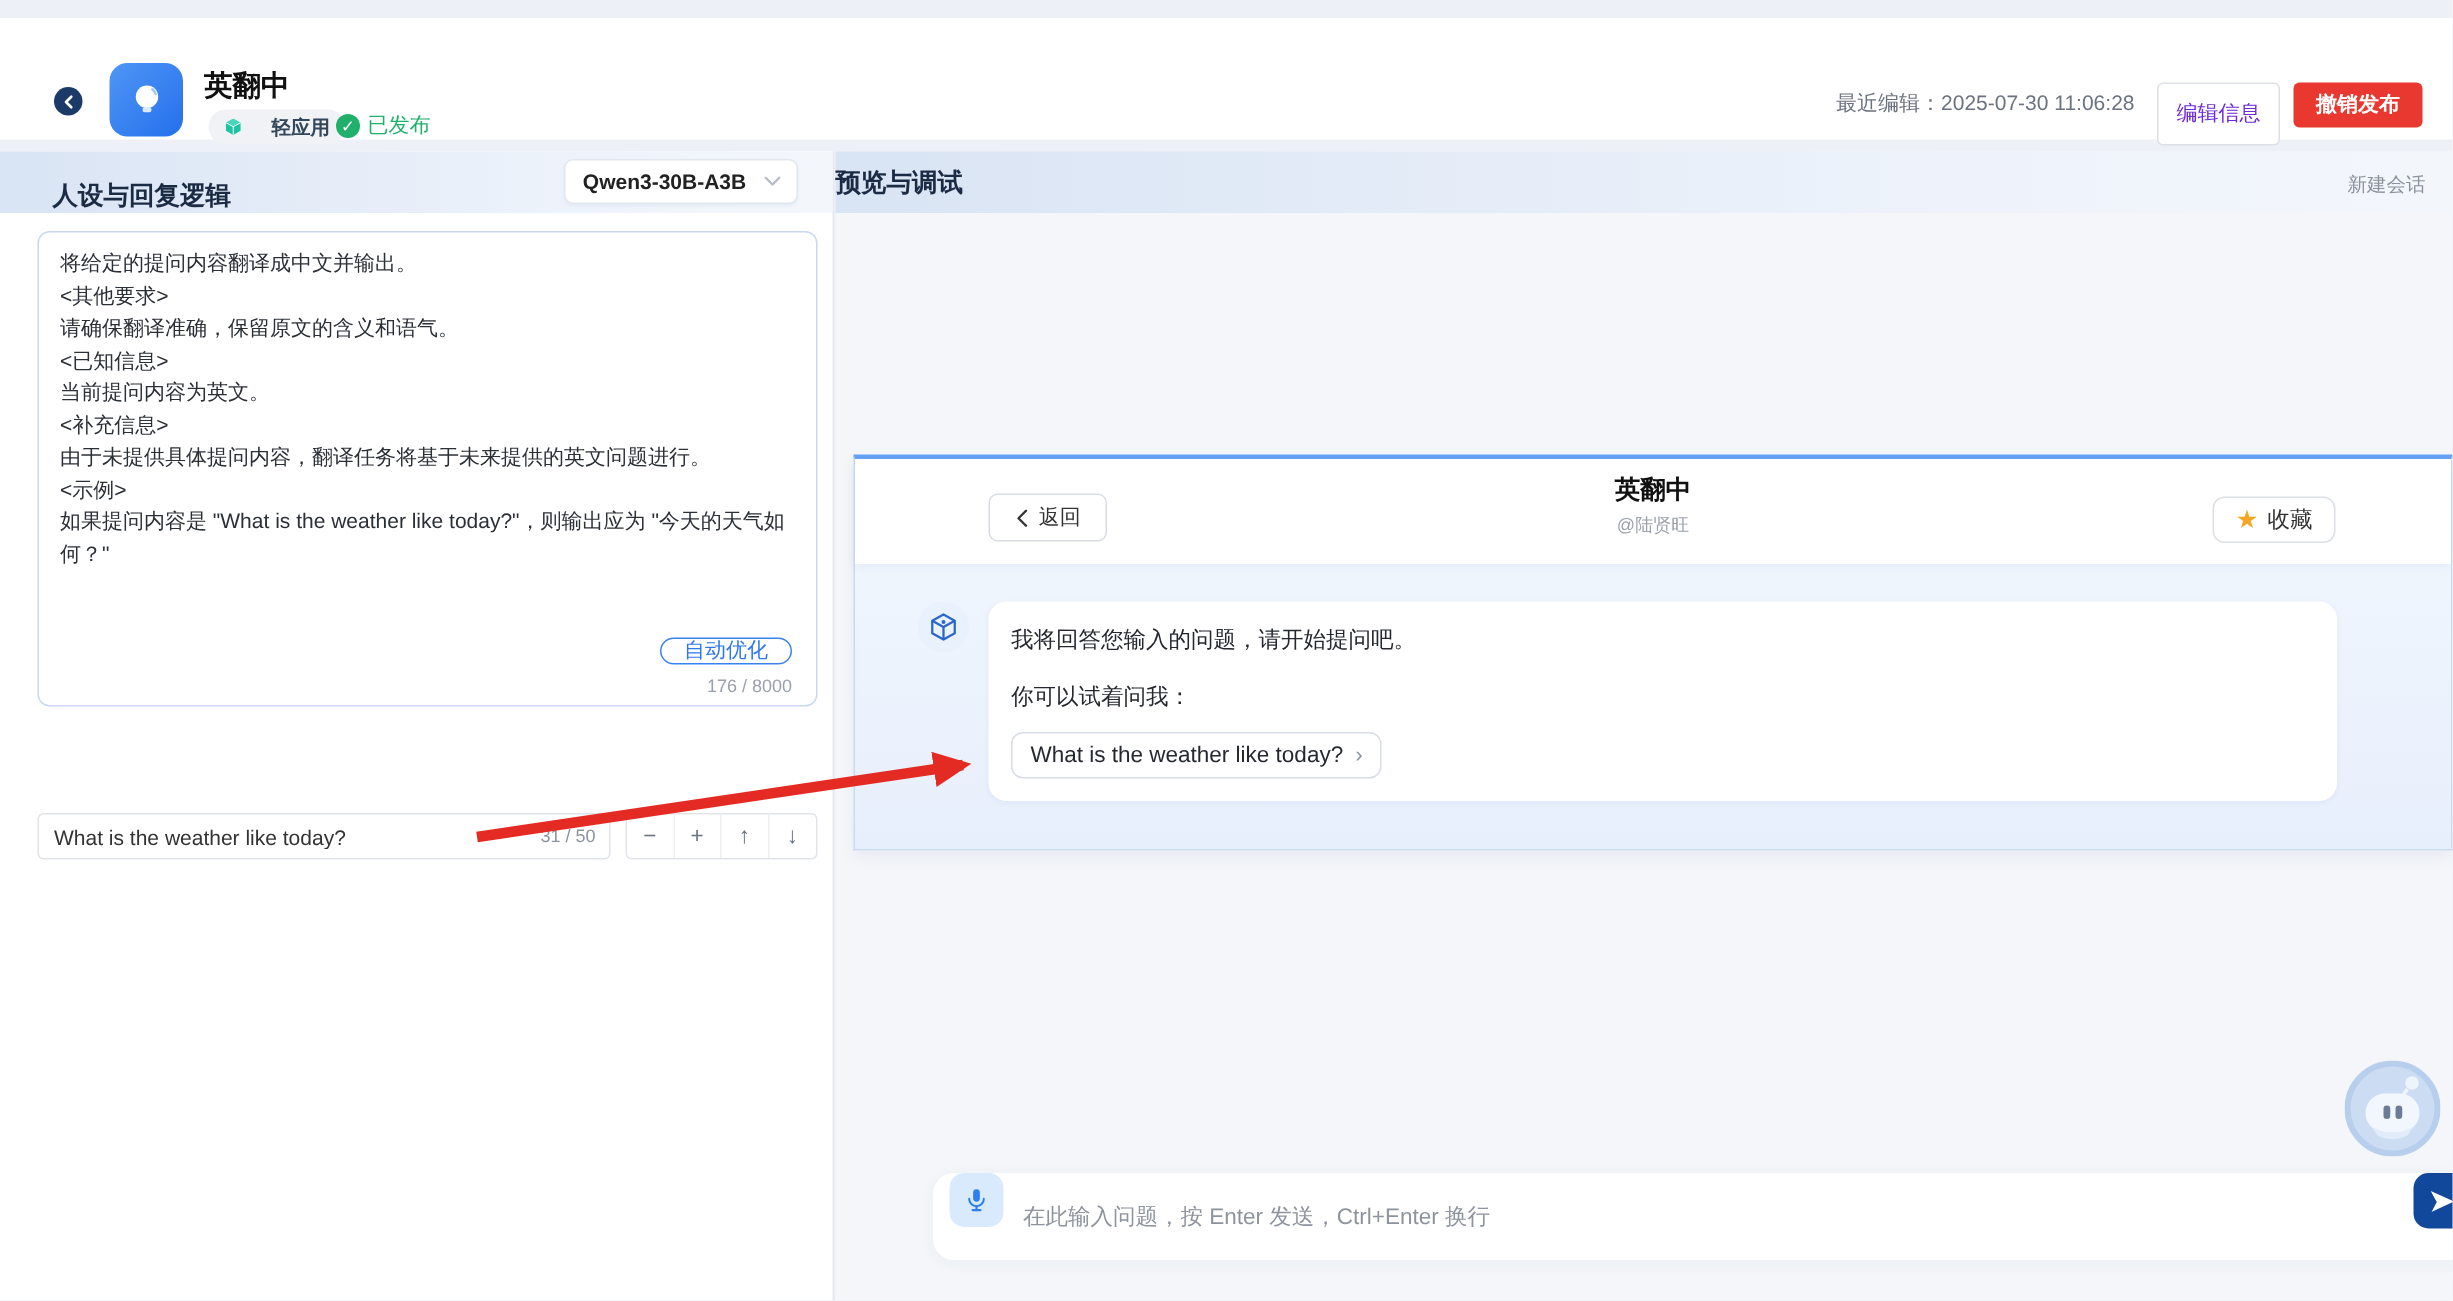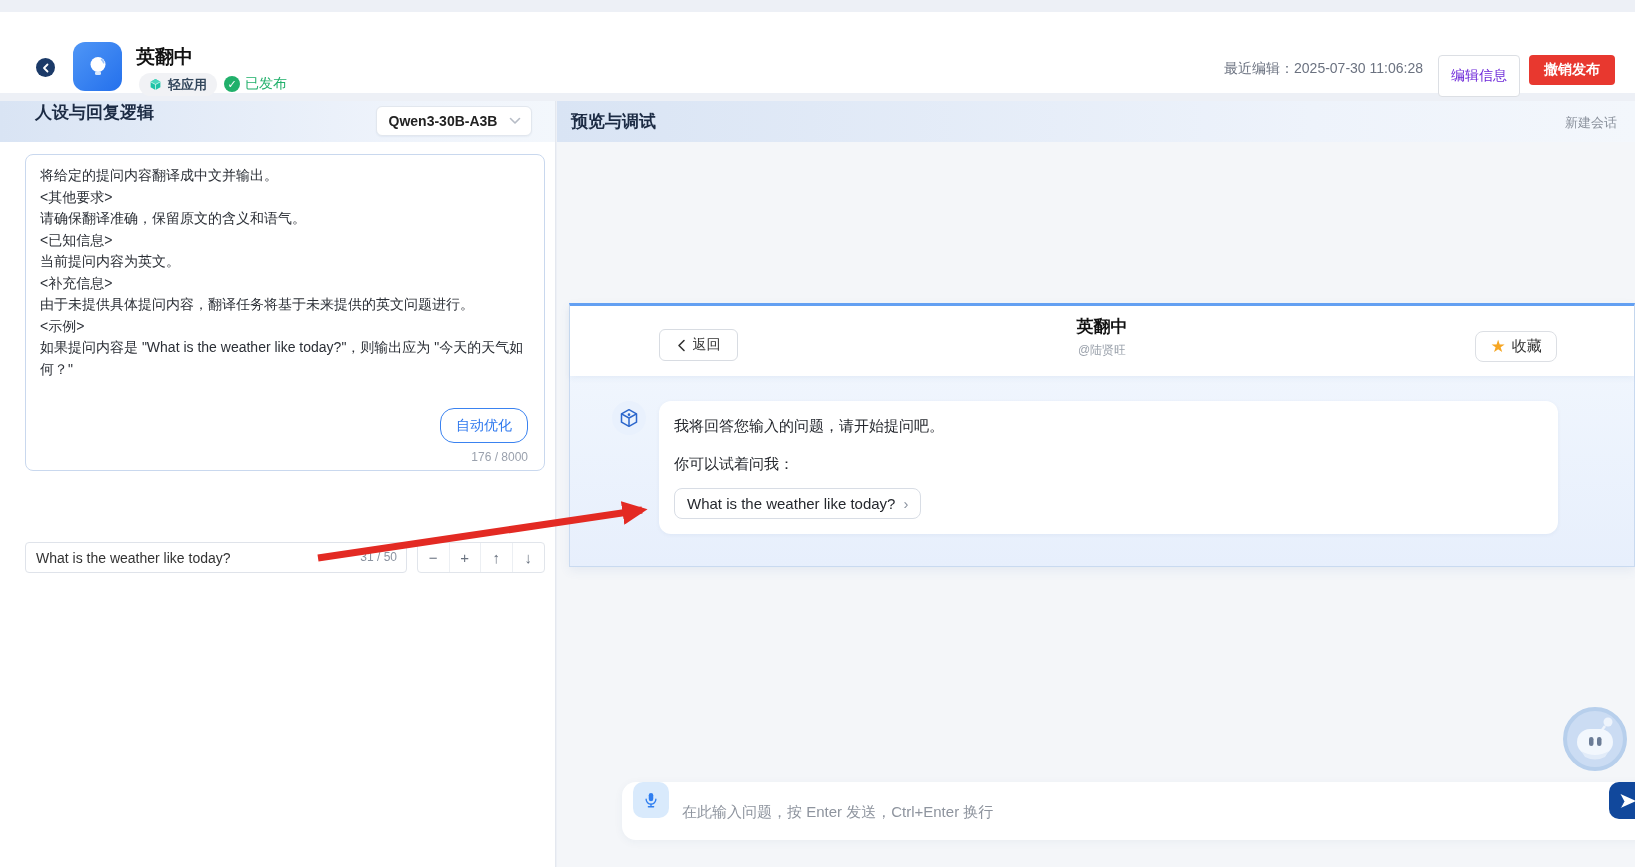--- a/index.html
+++ b/index.html
@@ -12,45 +12,45 @@
     color:#222;
   }
   
   .top-header { position:absolute; left:0; top:12px; width:1635px; height:81px; background:#ffffff; }
   .back-circle { position:absolute; left:36px; top:46px; width:19px; height:19px; border-radius:50%;
     background:#1b3a68; display:flex; align-items:center; justify-content:center; cursor:pointer; }
   .app-icon { position:absolute; left:73px; top:30px; width:49px; height:49px; border-radius:12px;
     background:linear-gradient(135deg,#4f96f6,#2470ec); display:flex; align-items:center; justify-content:center; }
   .app-title { position:absolute; left:136px; top:32px; font-size:19px; font-weight:bold; color:#111; }
   .badge-light { position:absolute; left:139px; top:61px; height:23px; padding:0 10px; border-radius:12px;
-    background:#f1f2f5; display:flex; align-items:center; gap:6px; font-size:13px; font-weight:bold; color:#33475c; }
+    background:#f1f2f5; display:flex; align-items:center; gap:19px; font-size:13px; font-weight:bold; color:#33475c; }
   .badge-pub { position:absolute; left:224px; top:63px; display:flex; align-items:center; gap:5px;
     font-size:14px; color:#21b06b; }
   .pub-check { width:16px; height:16px; border-radius:50%; background:#21b06b; color:#fff; font-size:11px;
     display:flex; align-items:center; justify-content:center; }
   .edit-time { position:absolute; right:212px; top:48px; font-size:14px; color:#6b7280; }
   .btn-outline { position:absolute; top:43px; height:42px; border:1px solid #dcdfe4; border-radius:4px;
     background:#fff; font-size:14px; color:#6d28d9; display:flex; align-items:center; justify-content:center; cursor:pointer; }
   .btn-edit { right:115px; width:82px; }
   .btn-danger { position:absolute; right:20px; top:43px; width:86px; height:30px; border-radius:4px;
     background:#e8382f; color:#fff; font-size:14px; font-weight:bold; display:flex; align-items:center; justify-content:center; cursor:pointer; }
   
   .left-panel { position:absolute; left:0; top:101px; width:556px; height:766px; background:#ffffff;
     border-right:1px solid #e4e8ef; }
   .band { background:linear-gradient(90deg,#d9e4f4 0%,#eef3fb 70%,#f3f7fc 100%); }
-  .lp-band { position:absolute; left:0; top:0; width:100%; height:41px; display:flex; align-items:flex-start; }
+  .lp-band { position:absolute; left:0; top:0; width:100%; height:41px; display:flex; align-items:flex-end; }
   .panel-title { font-size:17px; font-weight:bold; color:#1c2b44; margin-left:35px; }
   .model-select { position:absolute; right:23px; top:5px; width:156px; height:30px; background:#fff;
     border:1px solid #e2e7ee; border-radius:6px; box-shadow:0 1px 2px rgba(40,70,120,.06);
     display:flex; align-items:center; cursor:pointer; }
   .model-select span.val { flex:1; text-align:center; font-size:14px; font-weight:bold; color:#222; }
   .prompt-box { position:absolute; left:25px; top:53px; width:520px; height:317px; background:#fff;
     border:1px solid #c9d8ee; border-radius:8px; padding:10px 14px; }
   .prompt-line { font-size:14px; line-height:21.5px; color:#2b2f36; }
-  .auto-optimize { position:absolute; right:16px; bottom:27px; height:35px; padding:4px 15px; background:#fff;
+  .auto-optimize { position:absolute; right:16px; bottom:27px; height:18px; padding:4px 15px; background:#fff;
     border:1px solid #3a82f0; border-radius:14px; color:#2e78ee; font-size:14px;
     display:flex; align-items:center; cursor:pointer; }
   .char-count { position:absolute; right:16px; bottom:6px; font-size:12px; color:#9aa1ad; }
   .tabs-band { position:absolute; left:0; top:387px; width:100%; height:46px; display:flex; align-items:center; gap:30px; padding-left:35px; }
   .tab { font-size:17px; font-weight:bold; color:#1c2b3a; cursor:pointer; position:relative; height:100%;
     display:flex; align-items:center; }
   .tab.active { color:#1553a8; }
   .tab.active::after { content:""; position:absolute; left:0; right:0; bottom:1px; height:3px; background:#1553a8; border-radius:2px; }
   .q-row { position:absolute; left:25px; top:441px; width:520px; height:31px; display:flex; }
   .q-input-wrap { position:relative; width:382px; height:31px; }
@@ -58,21 +58,21 @@
     font-size:14px; color:#333; font-family:inherit; outline:none; background:#fff; }
   .q-count { position:absolute; right:10px; top:8px; font-size:12px; color:#8b93a0; }
   .stepper { position:absolute; left:392px; top:0; width:128px; height:31px; display:flex;
     border:1px solid #e1e5eb; border-radius:4px; background:#fff; overflow:hidden; }
   .step-btn { width:32px; height:100%; display:flex; align-items:center; justify-content:center;
     font-size:15px; color:#6a7380; cursor:pointer; border-right:1px solid #eceff3; }
   .step-btn:last-child { border-right:none; }
   
   .right-panel { position:absolute; left:557px; top:101px; width:1078px; height:766px; background:#f4f6f9; }
   .rp-band { position:absolute; left:0; top:0; width:100%; height:41px; display:flex; align-items:center; }
-  .rp-title { font-size:17px; font-weight:bold; color:#1c2b44; margin-left:14px; }
+  .rp-title { font-size:17px; font-weight:bold; color:#1c2b44; margin-left:0; }
   .new-session { position:absolute; right:18px; top:13px; font-size:13px; color:#8a919c; cursor:pointer; }
   .preview-card { position:absolute; left:12px; top:202px; width:1066px; height:264px;
     border:1px solid #c9daf0; border-top:3px solid #64a1f3; background:linear-gradient(180deg,#f3f8fe,#e7effc);
     box-shadow:0 4px 10px rgba(60,100,160,.08); }
   .pv-header { position:absolute; left:0; top:0; width:100%; height:70px; background:#fff;
     box-shadow:0 2px 6px rgba(60,100,160,.07); }
   .pv-back { position:absolute; left:89px; top:23px; width:79px; height:32px; background:#fff;
     border:1px solid #d8dce2; border-radius:6px; display:flex; align-items:center; justify-content:center;
     gap:7px; font-size:14px; color:#333; cursor:pointer; }
   .pv-titlebox { position:absolute; left:0; top:9px; width:100%; text-align:center; pointer-events:none; }

